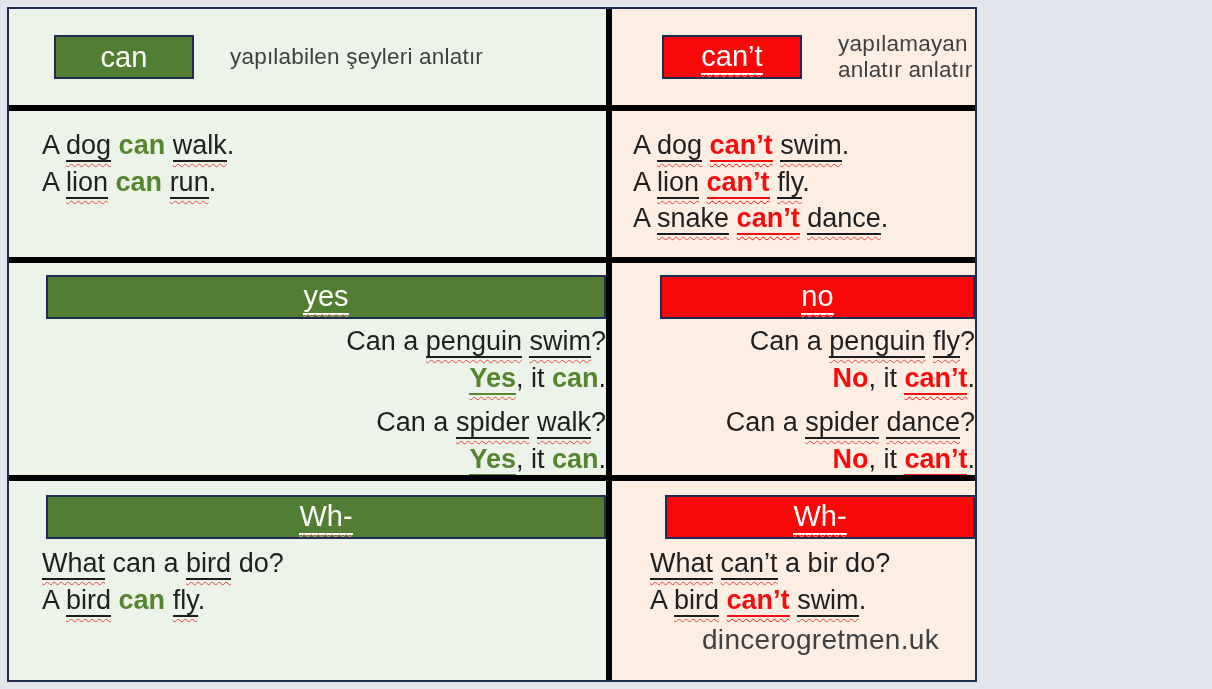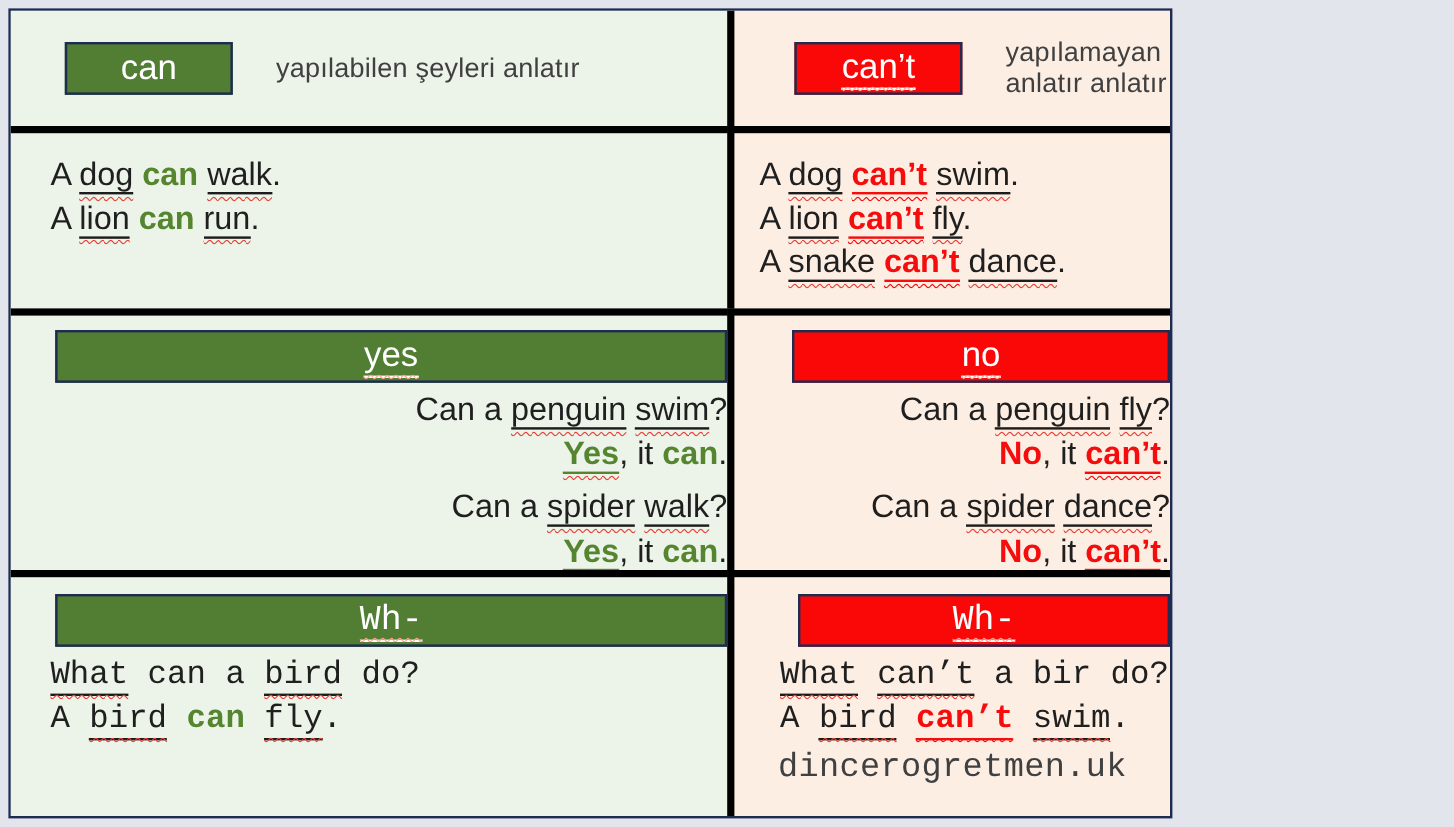--- a/index.html
+++ b/index.html
@@ -50,21 +50,21 @@
   .examples { padding:16px 0 0 33px; }
   .cell.right.examples { padding-left:21px; }
   .line { font-size:27px; line-height:36.5px; color:#1f1f1f; white-space:nowrap; }
 
   .qa { padding:6px 0 0 33px;text-align:right; }
   .cell.right.qa { }
   .qa .badge { margin:6px 0 4px 4px; }
   .cell.right.qa .badge { margin-left:15px; }
   .q2 { margin-top:8px; }
 
-  .wh { padding:4px 0 0 33px; position:relative;font-family:Liberation Mono, monospace; }
+  .wh { padding:4px 0 0 33px; position:relative; }
   .cell.right.wh { padding-left:38px; }
   .wh .badge { margin:10px 0 6px 4px; }
   .cell.right.wh .badge { margin-left:15px; }
 
   
   .seg.p { color:inherit; }
   .seg.u {
     border-bottom:2.5px solid #1c1c1c;
     text-decoration:underline wavy #e8443a;
     text-decoration-thickness:1px;

